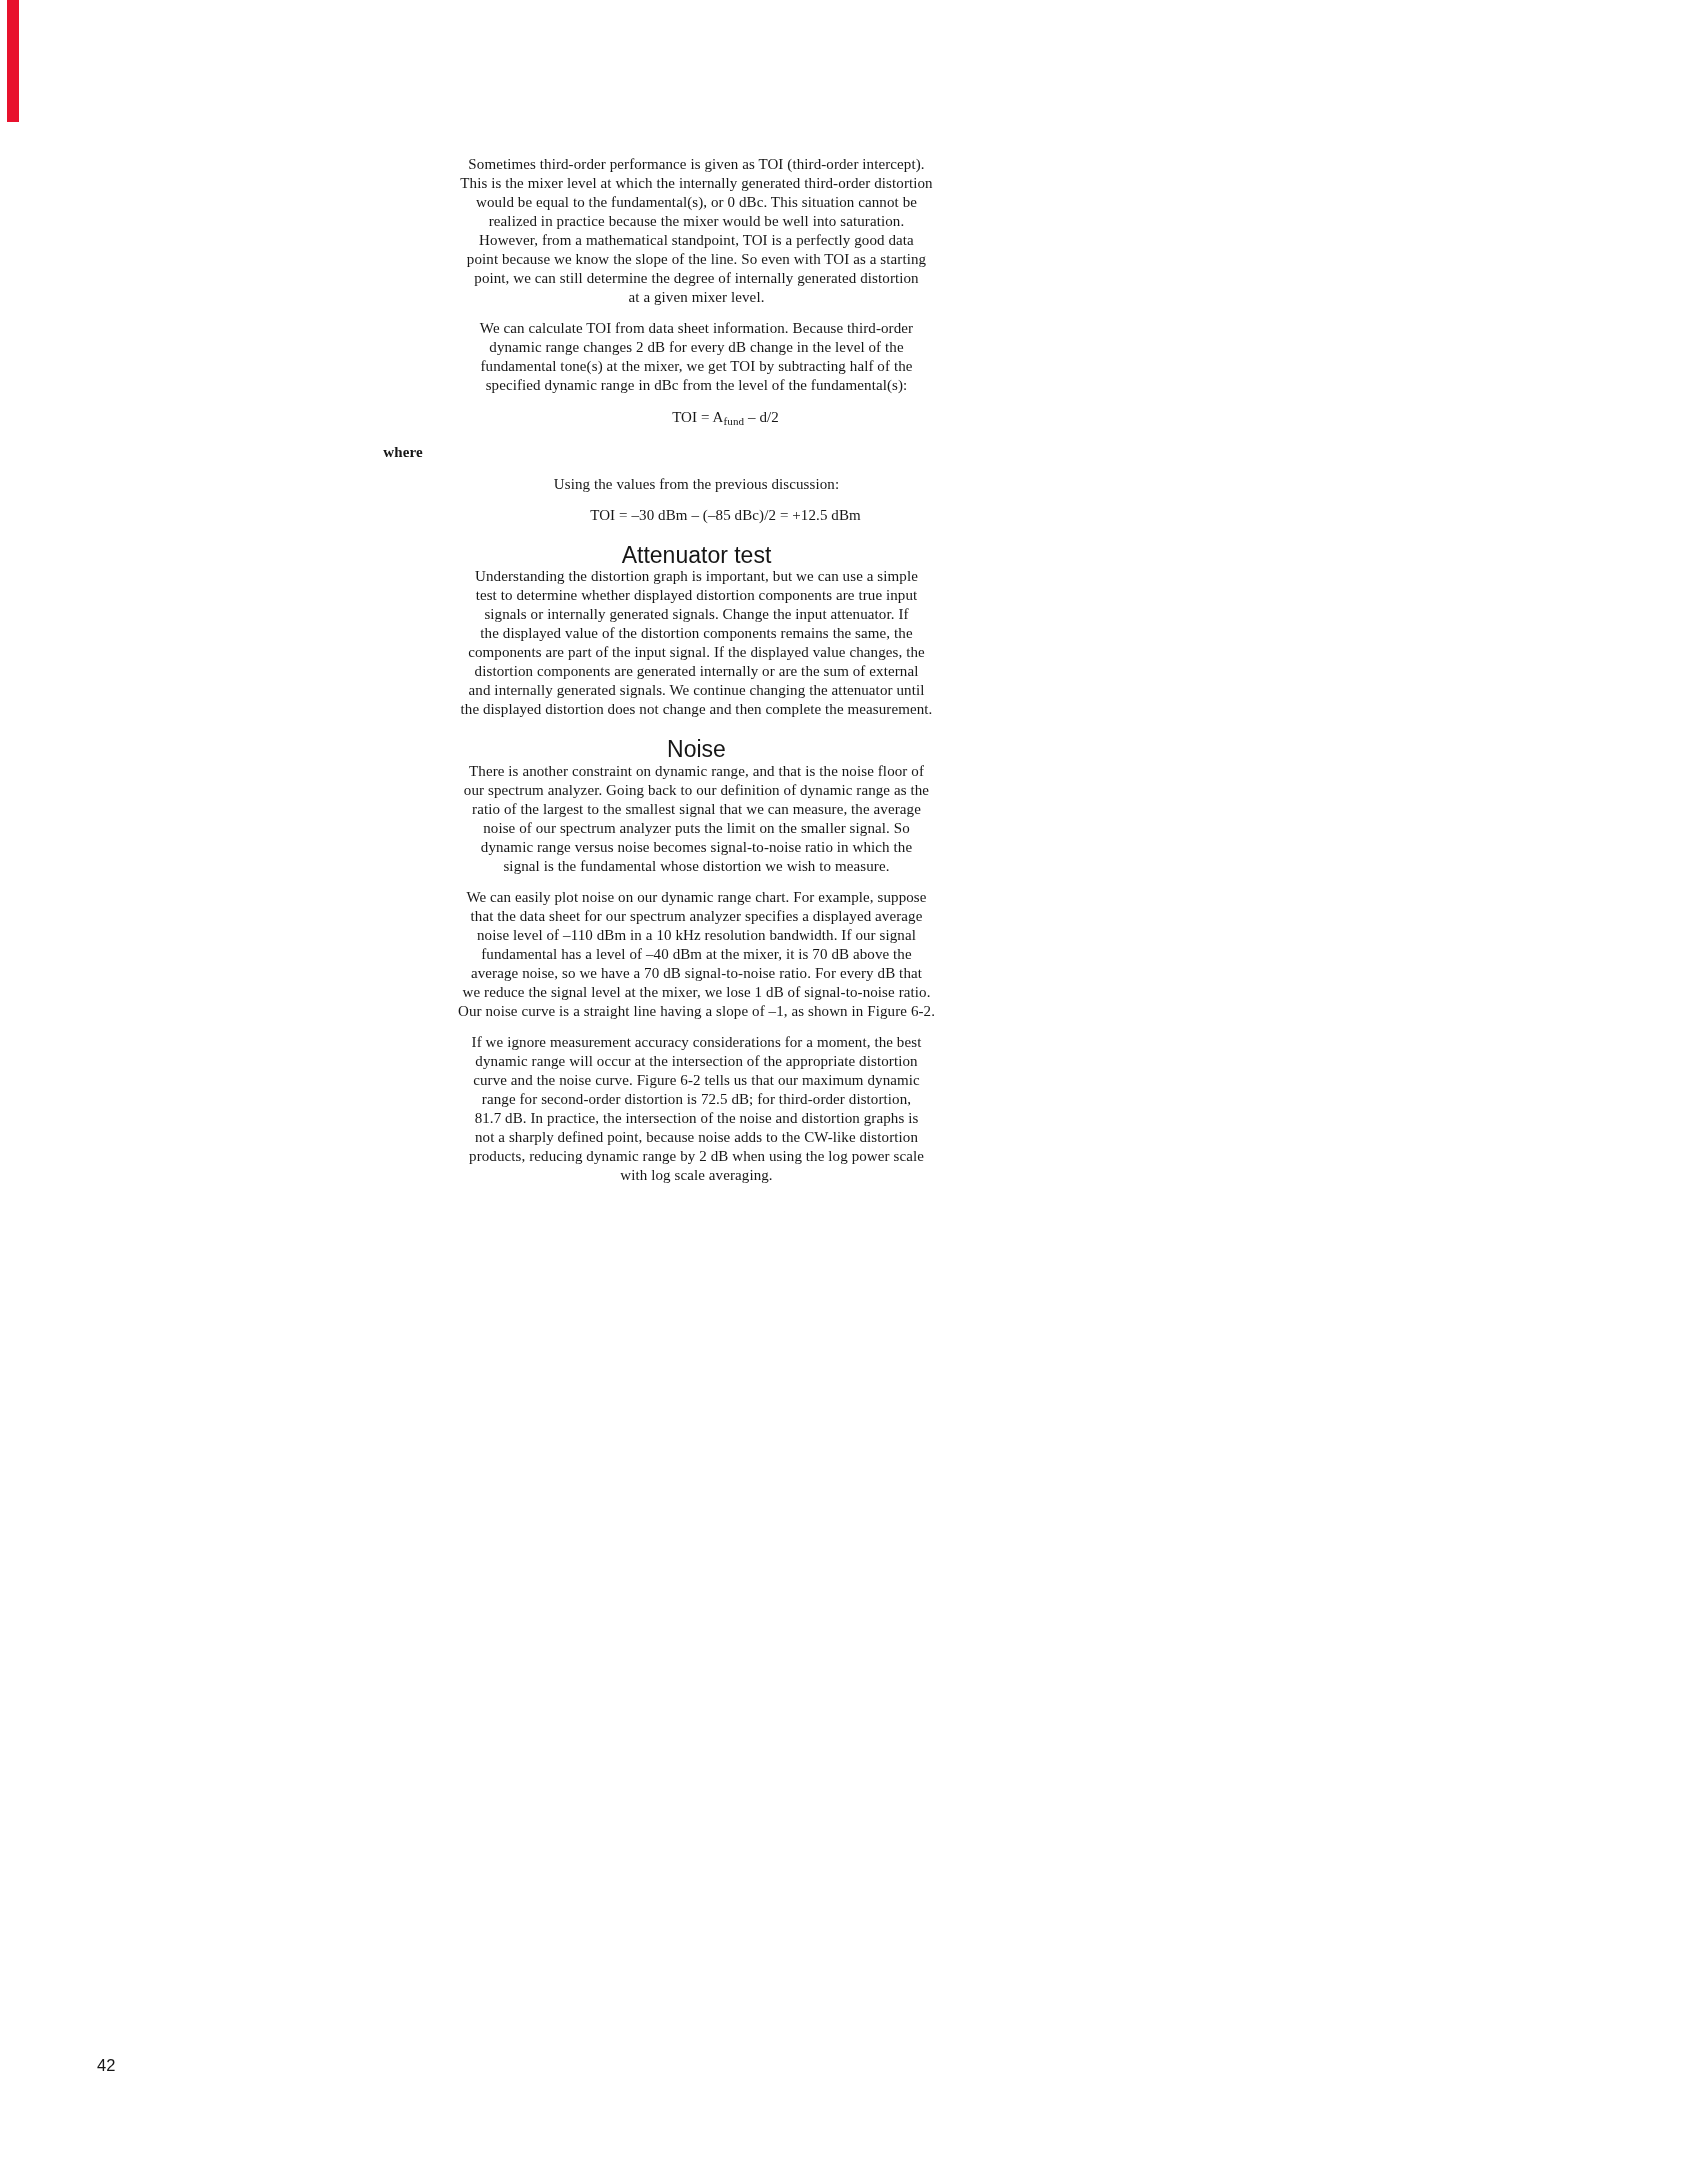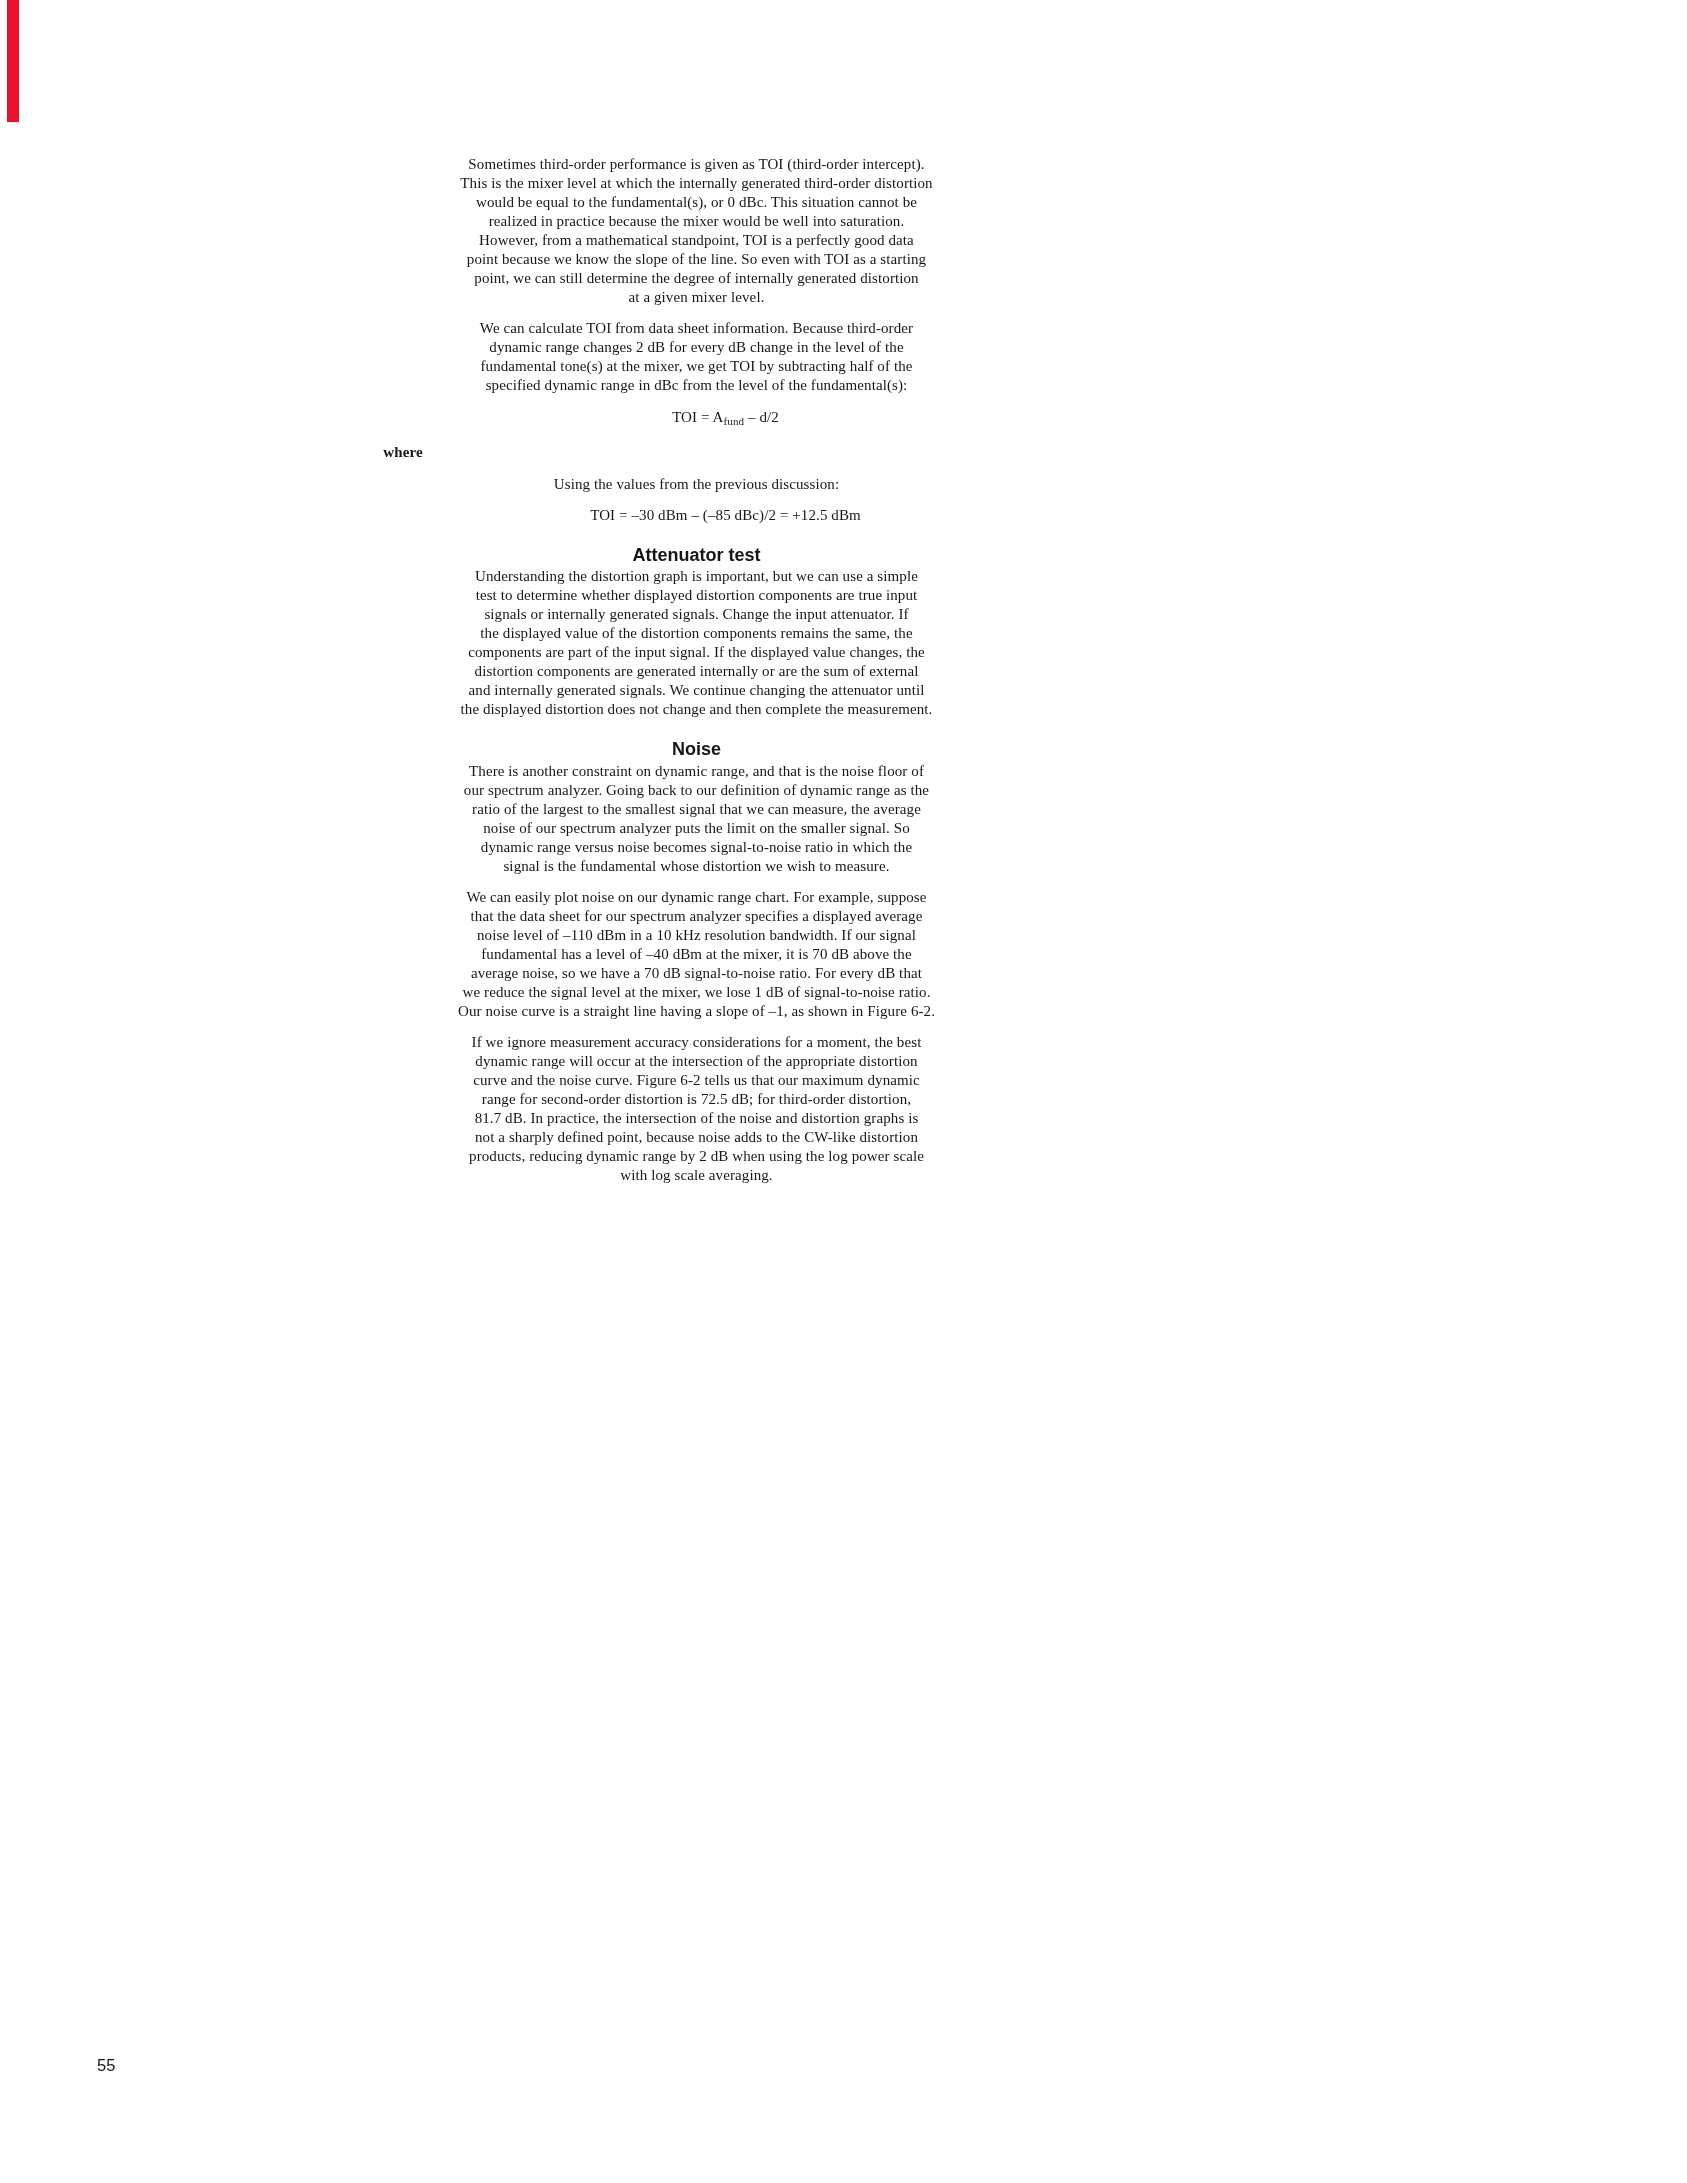--- a/index.html
+++ b/index.html
@@ -49,22 +49,22 @@
     width: 56px;
     flex: 0 0 56px;
   }
   .where-line { white-space: pre; }
   .sub {
     font-size: 11px;
     vertical-align: -3.3px;
   }
   .heading {
     font-family: "Liberation Sans", sans-serif;
-    font-weight: bold;
-    font-size: 18px;
+    font-weight: normal;
+    font-size: 23px;
     line-height: 20.6px;
     margin-top: 20px;
     margin-bottom: 1.6px;
     letter-spacing: 0;
   }
   .page-number {
     position: absolute;
     left: 97px;
     top: 2056px;
     font-family: "Liberation Sans", sans-serif;
@@ -135,16 +135,16 @@
 dynamic range will occur at the intersection of the appropriate distortion
 curve and the noise curve. Figure 6-2 tells us that our maximum dynamic
 range for second-order distortion is 72.5 dB; for third-order distortion,
 81.7 dB. In practice, the intersection of the noise and distortion graphs is
 not a sharply defined point, because noise adds to the CW-like distortion
 products, reducing dynamic range by 2 dB when using the log power scale
 with log scale averaging.</p>
 
   </main>
 
-  <div class="page-number">55</div>
+  <div class="page-number">42</div>
 
 </div>
 
 
 </body></html>

